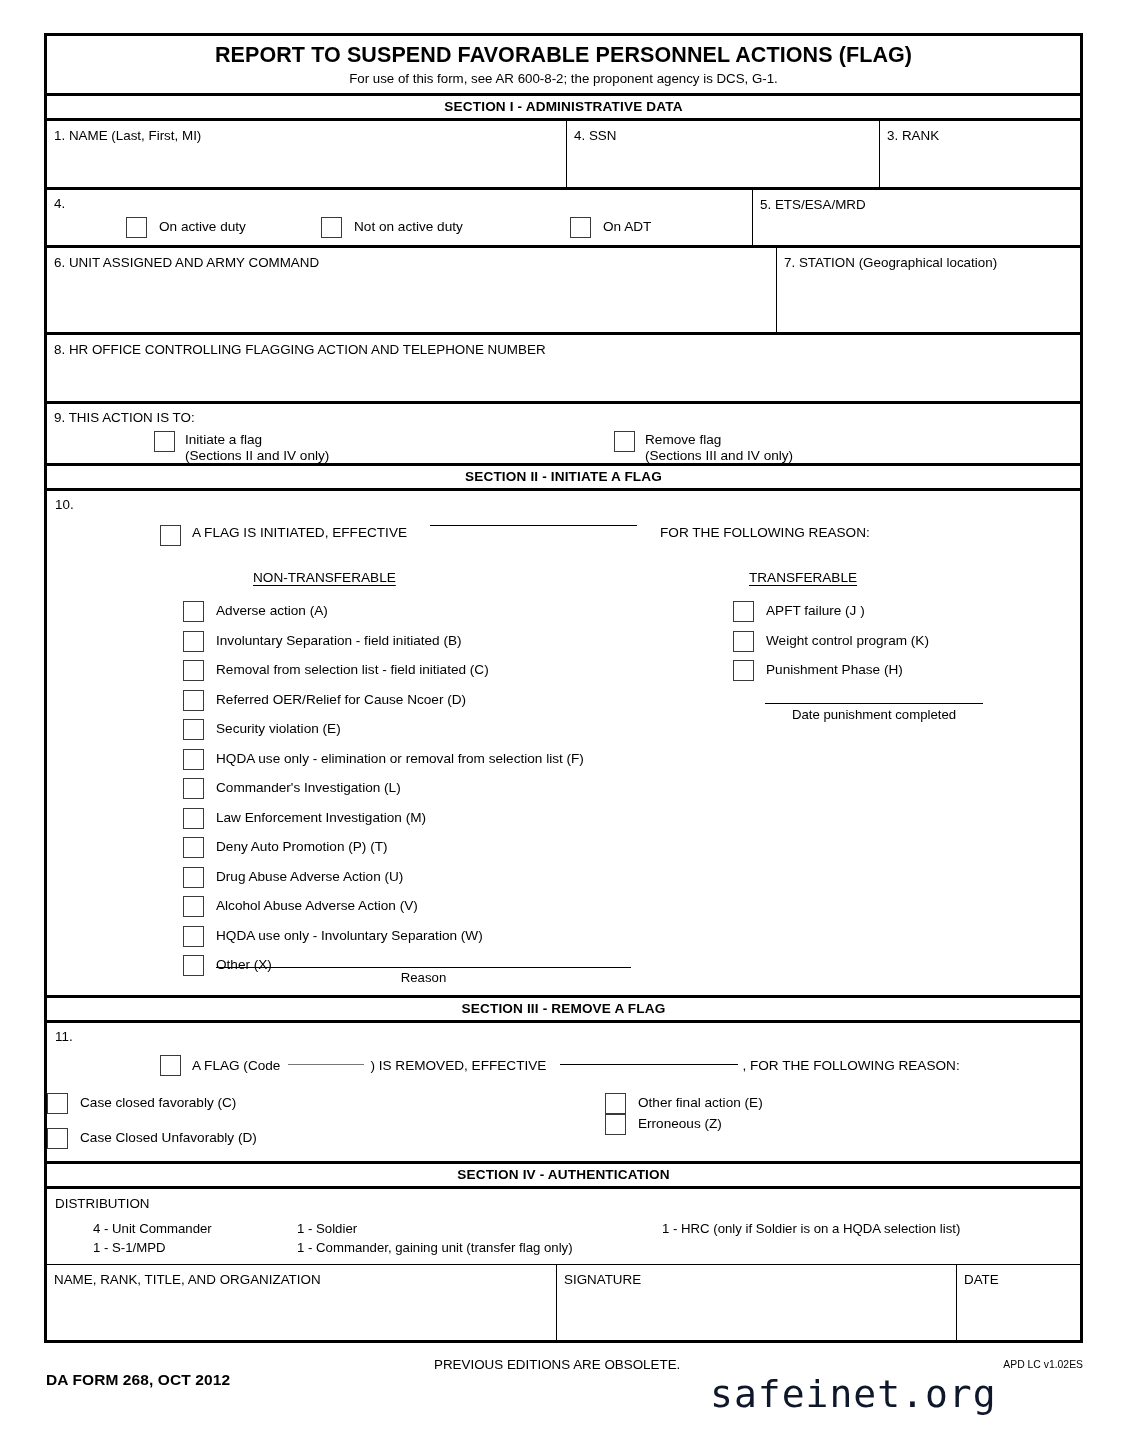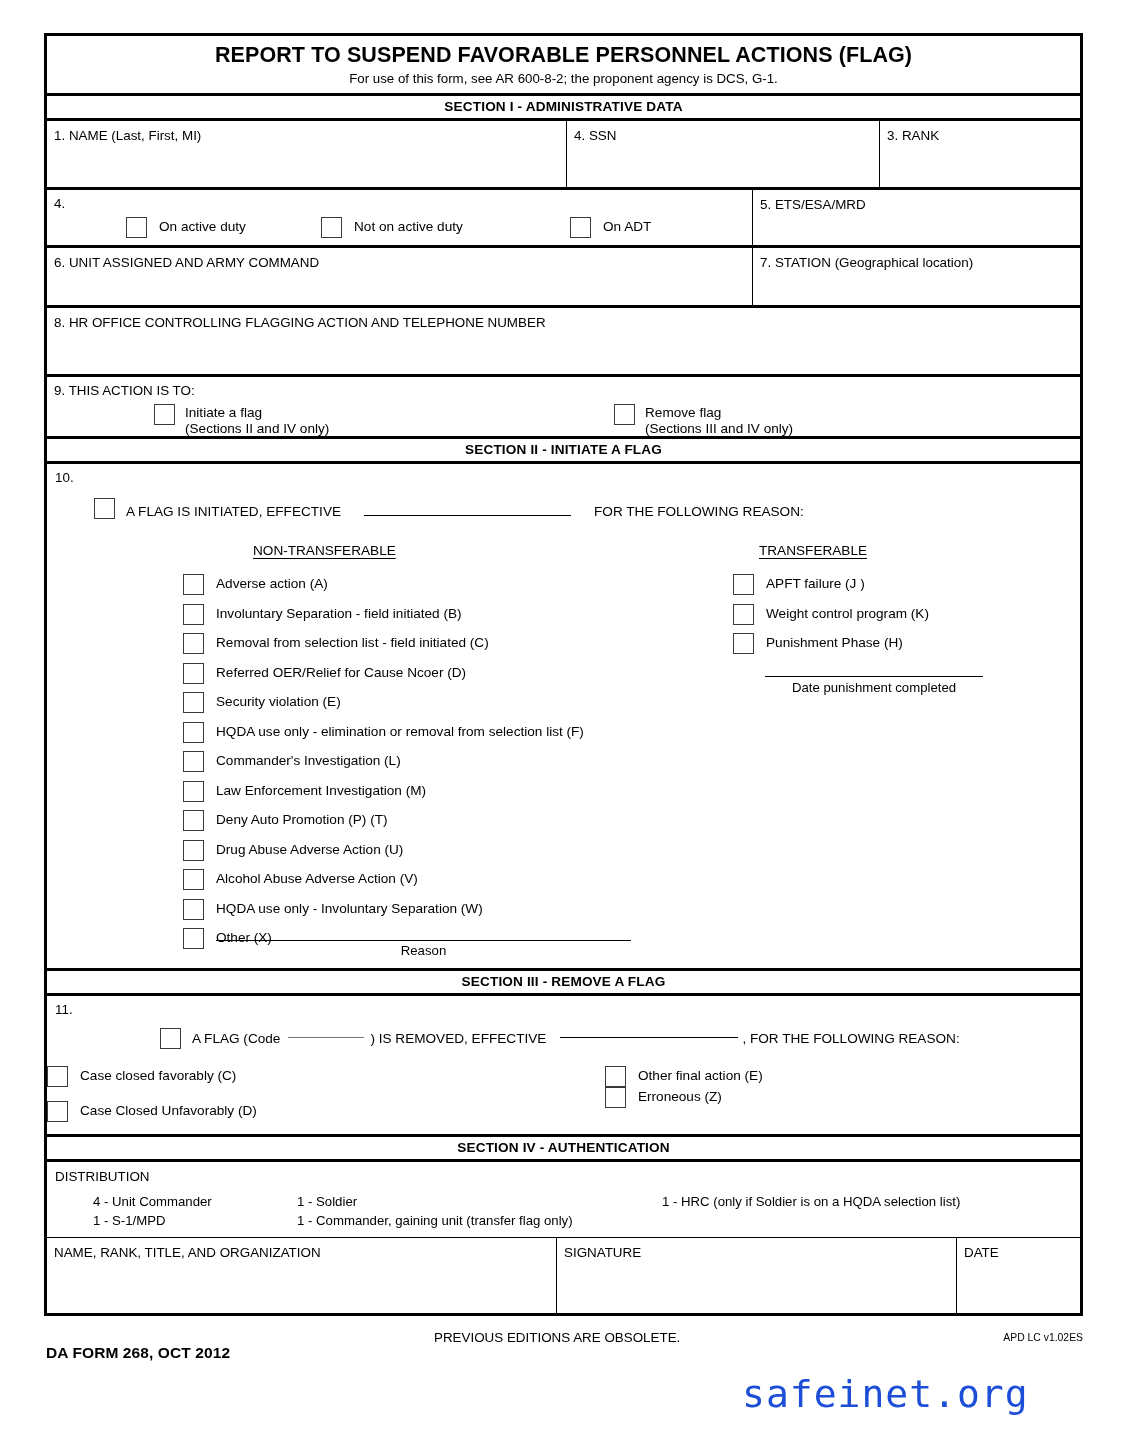--- a/index.html
+++ b/index.html
@@ -100,40 +100,40 @@
     vertical-align: bottom;
   }
   .ruleline.thin { border-bottom-width: 1.2px; border-bottom-color: #777; }
 
   
   .sec2-body { padding: 6px 0 10px 0; position: relative; }
   .num-label { font-size: 13.4px; padding-left: 8px; }
 
   .initiated-line {
     display: flex;
-    align-items: flex-end;
+    align-items: flex-start;
     margin-top: 13px;
-    padding-left: 47px;
+    padding-left: 113px;
     gap: 11px;
     font-size: 13.6px;
   }
 
   .cols { display: flex; margin-top: 22px; }
   .col-left { width: 640px; padding-left: 136px; }
   .col-right { flex: 1; padding-left: 46px; }
 
   .col-head {
     font-size: 13.6px;
     text-decoration: underline;
     text-underline-offset: 3px;
     margin-bottom: 16px;
     display: inline-block;
   }
   .col-left .col-head { margin-left: 70px; }
-  .col-right .col-head { margin-left: 26px; }
+  .col-right .col-head { margin-left: 16px; }
 
   .opt-list .cb-row { margin-bottom: 8.5px; }
 
   .date-punish {
     margin-top: 22px;
     margin-left: 32px;
     width: 218px;
     text-align: center;
   }
   .date-punish .ruleline { width: 100%; display: block; }
@@ -198,25 +198,25 @@
     position: absolute; left: 390px; top: 2px;
     font-size: 13.4px;
   }
   .footer .right {
     position: absolute; right: 0; top: 4px;
     font-size: 10.4px;
   }
 
   .watermark {
     position: absolute;
-    left: 742px;
+    left: 710px;
     top: 1372px;
     font-family: "DejaVu Sans Mono", monospace;
     font-size: 38px;
-    color: #1d4ed8;
+    color: #0f172a;
     letter-spacing: 1px;
     white-space: nowrap;
   }
 </style>
 </head>
 <body>
 
 <div class="page">
   <div class="form-frame">
 
@@ -255,21 +255,21 @@
             <span class="cb"></span>
             <span class="cb-label">On ADT</span>
           </div>
         </div>
       </div>
       <div class="cell vdiv" style="flex:1;">
         <span class="field-label">5. ETS/ESA/MRD</span>
       </div>
     </div>
 
-    <div class="row hr-thick" style="height:60px;">
+    <div class="row hr-thick" style="height:87px;gap:24px;">
       <div class="cell" style="width:705px;">
         <span class="field-label">6. UNIT ASSIGNED AND ARMY COMMAND</span>
       </div>
       <div class="cell vdiv" style="flex:1;">
         <span class="field-label">7. STATION (Geographical location)</span>
       </div>
     </div>
 
     <div class="row hr-thick" style="height:69px;">
       <div class="cell" style="width:100%;">

